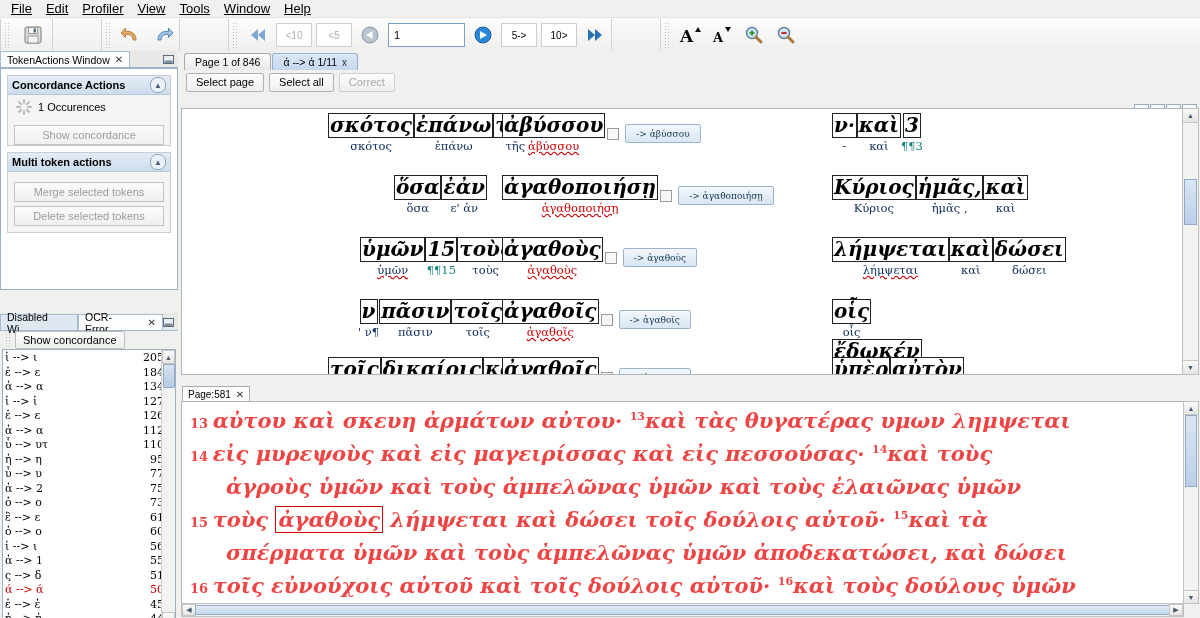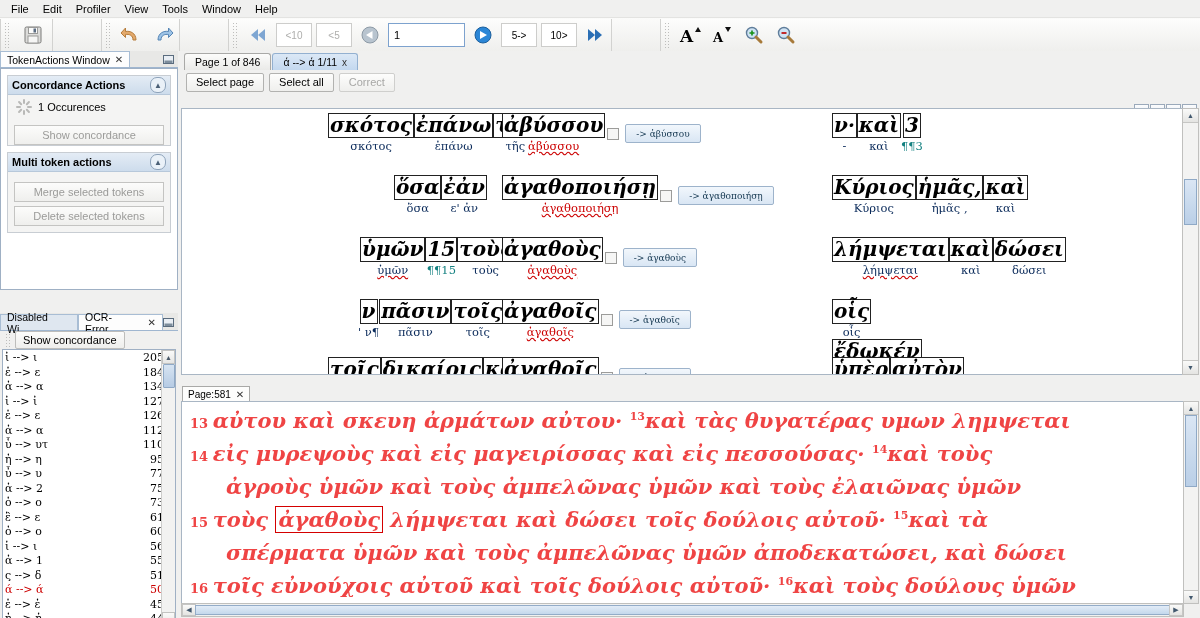--- a/index.html
+++ b/index.html
@@ -6,21 +6,21 @@
   body{
     width:1200px;height:618px;overflow:hidden;
     font-family:"Liberation Sans",sans-serif;
     font-size:11px;color:#000;background:#f0f0ef;
   }
   #app{position:relative;width:1200px;height:618px;}
 
   
   .menubar{height:17px;background:#f0f0ef;border-bottom:1px solid #e3e3e1;
            display:flex;align-items:center;padding-left:4px;}
-  .menubar .mi{padding:1px 7px;font-size:11px;color:#000;}
+  .menubar .mi{padding:1px 7px;font-size:13px;color:#000;text-decoration:underline;}
 
   
   .toolbar{height:34px;background:linear-gradient(#fbfbfa,#eeeeec);
            border-bottom:1px solid #b9b9b7;display:flex;align-items:center;gap:48px;}
   .tgroup{display:flex;align-items:center;height:32px;
           border:1px solid #d2d2d0;border-top:none;border-bottom:none;
           background:linear-gradient(#fdfdfc,#efefed);margin-right:0px;}
   .grip{width:7px;height:26px;margin:0 3px;
         background-image:radial-gradient(#b0b0ae 38%,transparent 40%);
         background-size:3px 3px;opacity:.8;}

